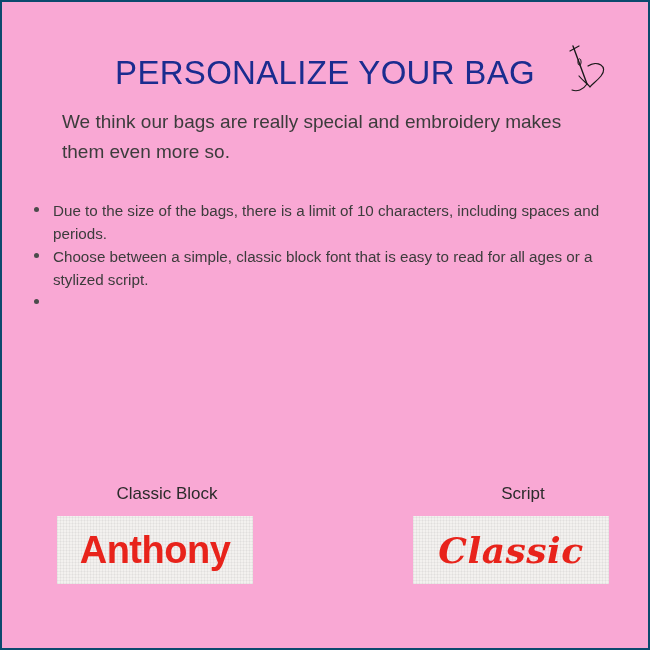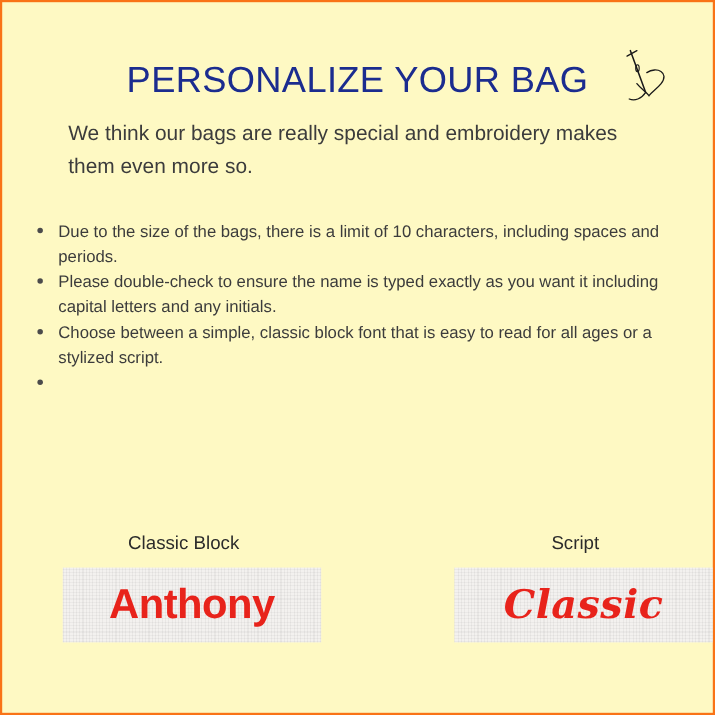--- a/index.html
+++ b/index.html
@@ -11,22 +11,22 @@
     height: 650px;
     background: #ffffff;
     font-family: "Liberation Sans", sans-serif;
     overflow: hidden;
   }
   .page {
     position: relative;
     width: 650px;
     height: 650px;
     box-sizing: border-box;
-    border: 2px solid #f97316;
-    background: #fef9c3;
+    border: 2px solid #0c4a6e;
+    background: #f9a8d4;
   }
   .inner {
     position: absolute;
     left: 0;
     top: 0;
     width: 646px;
     height: 646px;
   }
 
   
@@ -104,21 +104,21 @@
     width: 220px;
     text-align: center;
     margin-left: 40px;
   }
   .sample-label {
     font-size: 17px;
     color: #2b2b2b;
     margin-bottom: 12px;
   }
   .swatch {
-    width: 235px;
+    width: 196px;
     height: 68px;
     background:
       repeating-linear-gradient(90deg, rgba(0,0,0,0.045) 0px, rgba(0,0,0,0.045) 1px, rgba(255,255,255,0) 1px, rgba(255,255,255,0) 3px),
       repeating-linear-gradient(0deg, rgba(0,0,0,0.035) 0px, rgba(0,0,0,0.035) 1px, rgba(255,255,255,0) 1px, rgba(255,255,255,0) 3px),
       #f3f1ef;
     display: flex;
     align-items: center;
     justify-content: center;
     box-sizing: border-box;
     overflow: hidden;
@@ -163,24 +163,20 @@
 
     <div class="subtitle">We think our bags are really special and embroidery makes them even more so.</div>
 
     <ul class="bullets">
       <li>
         <span class="dot"></span>
         <span>Due to the size of the bags, there is a limit of 10 characters, including spaces and periods.</span>
       </li>
       <li>
         <span class="dot"></span>
-        <span>Please double-check to ensure the name is typed exactly as you want it including capital letters and any initials.</span>
-      </li>
-      <li>
-        <span class="dot"></span>
         <span>Choose between a simple, classic block font that is easy to read for all ages or a stylized script.</span>
       </li>
       <li>
         <span class="dot"></span>
       </li>
     </ul>
 
     <div class="samples">
 
       <div class="sample">

